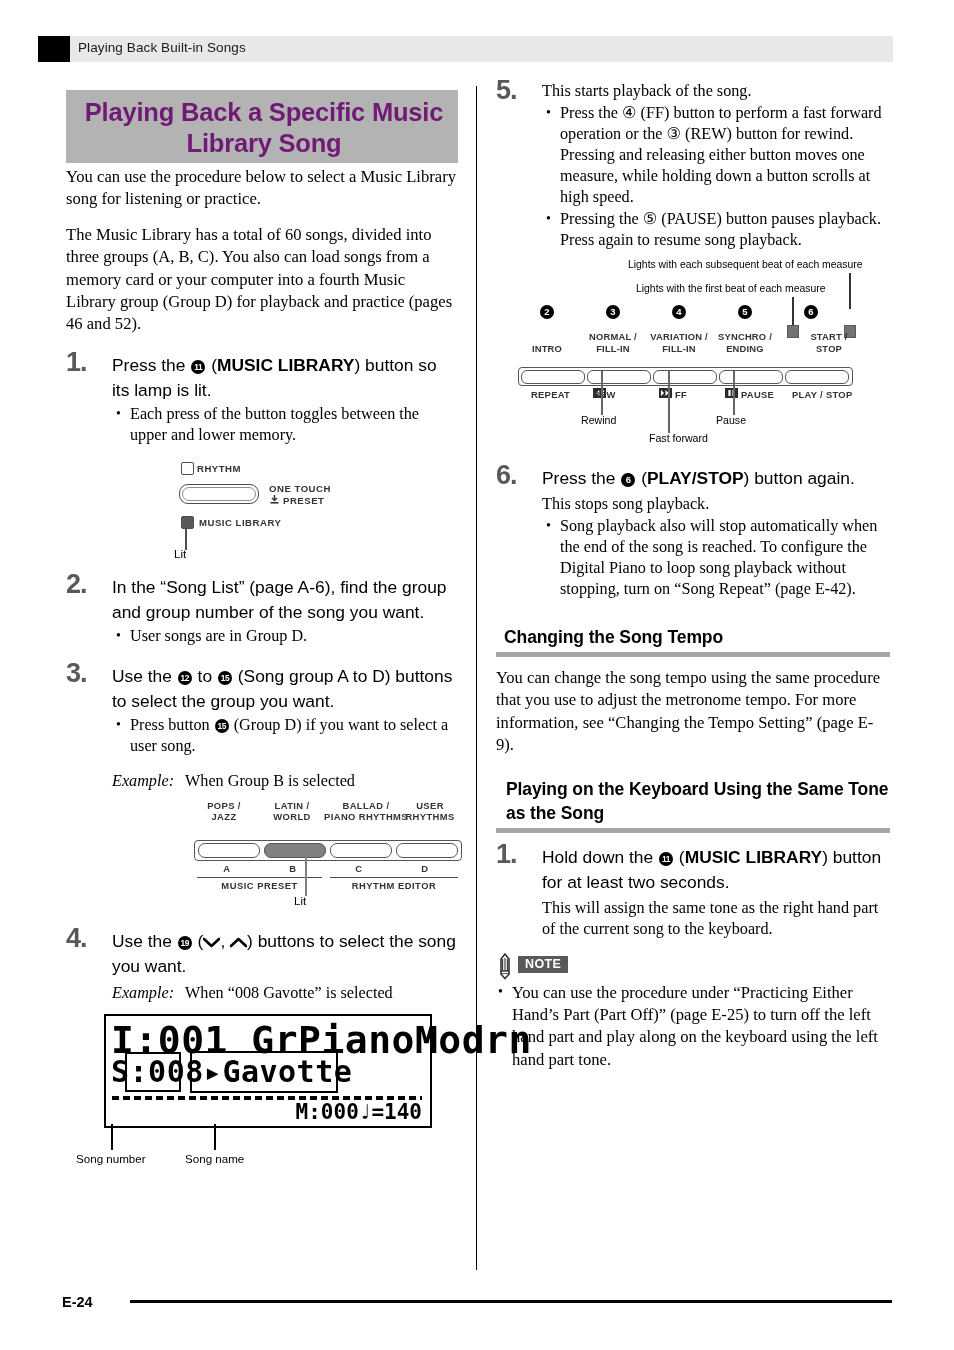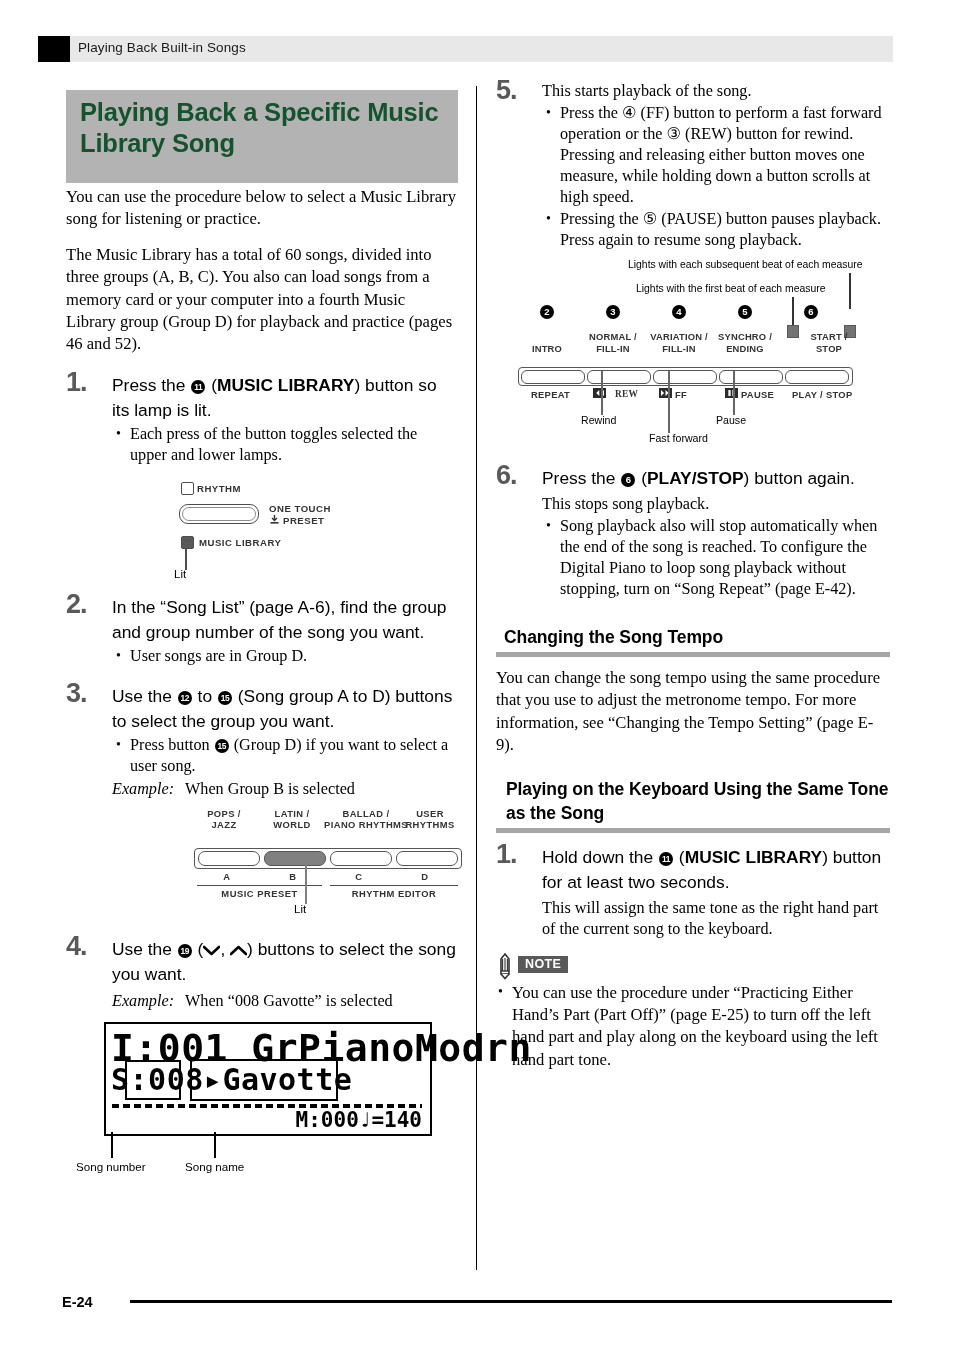--- a/index.html
+++ b/index.html
@@ -17,24 +17,25 @@
   .runhead .txt{position:absolute;left:40px;top:4px;font-family:"Liberation Sans",sans-serif;
     font-size:13.5px;color:#1a1a1a;letter-spacing:.1px;}
 
   
   .colL{position:absolute;left:66px;top:90px;width:392px;}
   .colR{position:absolute;left:496px;top:78px;width:394px;}
   .vrule{position:absolute;left:476px;top:86px;width:1px;height:1184px;background:#000;}
 
   
   h1.bighead{
-    margin:0;background:#b3b3b3;color:#14532d;
+    margin:0;background:#b3b3b3;color:#701a75;
     font-family:"Liberation Sans",sans-serif;font-weight:bold;
-    font-size:25.5px;line-height:31px;padding:7px 10px 24px 14px;
+    font-size:25.5px;line-height:31px;padding:7px 10px 4px 14px;
     letter-spacing:-.2px;
+    text-align:center;
   }
   h2.sub{
     margin:0;font-family:"Liberation Sans",sans-serif;font-weight:bold;
     font-size:17.5px;line-height:23px;padding:0 0 3px 8px;letter-spacing:-.1px;
   }
   .rulegray{height:5px;background:#a6a6a6;margin:0 0 10px 0;}
   h2.sub2{
     margin:0;font-family:"Liberation Sans",sans-serif;font-weight:bold;
     font-size:17.5px;line-height:24px;padding:0 0 3px 10px;letter-spacing:-.1px;
   }
@@ -56,21 +57,21 @@
   .step .head{
     font-family:"Liberation Sans",sans-serif;font-size:17.4px;line-height:25px;
   }
   .step .head b{font-weight:bold;}
   .step .sub{
     margin-top:3px;font-size:16.2px;line-height:21px;font-family:"Liberation Serif",serif;
   }
   ul.bl{margin:1px 0 0 0;padding:0;list-style:none;}
   ul.bl li{position:relative;padding-left:18px;font-size:16.2px;line-height:21px;margin-top:1px;}
   ul.bl li:before{content:"\2022";position:absolute;left:4px;top:-1px;font-size:14px;}
-  .exline{font-size:16.2px;line-height:21px;margin-top:2px;}
+  .exline{font-size:16.2px;line-height:21px;margin-top:14px;}
   .exline i{font-style:italic;}
   .exline .gap{display:inline-block;width:11px;}
 
   
   .cn{
     display:inline-block;width:14px;height:14px;border-radius:50%;
     background:#000;color:#fff;font-family:"Liberation Sans",sans-serif;
     font-size:9.5px;font-weight:bold;line-height:14px;text-align:center;
     vertical-align:1px;margin:0 1px;
   }
@@ -169,21 +170,21 @@
 
     <h1 class="bighead">Playing Back a Specific Music Library Song</h1>
 
     <p class="body first">You can use the procedure below to select a Music Library song for listening or practice.</p>
     <p class="body">The Music Library has a total of 60 songs, divided into three groups (A, B, C). You also can load songs from a memory card or your computer into a fourth Music Library group (Group D) for playback and practice (pages 46 and 52).</p>
 
     <div class="step">
       <div class="num">1.</div>
       <div class="head"><span>Press the </span><span class="cn w2">11</span><span> (</span><b>MUSIC LIBRARY</b><span>) button so its lamp is lit.</span></div>
       <ul class="bl">
-        <li>Each press of the button toggles selected the upper and lower lamps.</li>
+        <li>Each press of the button toggles between the upper and lower memory.</li>
       </ul>
     </div>
 
     <div class="fig1">
       <div class="lmp" style="left:115px;top:4px;"></div>
       <div class="lbl" style="left:131px;top:5px;">RHYTHM</div>
 
       <div class="btn" style="left:113px;top:26px;">
           <i></i>
         </div>
@@ -309,21 +310,21 @@
         <div class="pbtn" style="left:134px;"></div>
         <div class="pbtn" style="left:200px;"></div>
         <div class="pbtn" style="left:266px;"></div>
       </div>
 
       <div class="blbl" style="left:35px;top:130px;">REPEAT</div>
       <svg class="tico" style="left:97px;top:129px;" viewBox="0 0 13 10">
           <rect width="13" height="10" fill="#2b2b2b"></rect>
           <path d="M6.3 2 L6.3 8 L3.2 5 Z M11 2 L11 8 L7.9 5 Z" fill="#fff"></path>
         </svg>
-      <div class="blbl" style="left:119px;top:130px;font-family:Liberation Serif, serif;">REW</div>
+      <div class="blbl" style="left:97px;top:130px;">REW</div>
       <svg class="tico" style="left:163px;top:129px;" viewBox="0 0 13 10">
           <rect width="13" height="10" fill="#2b2b2b"></rect>
           <path d="M2 2 L5.1 5 L2 8 Z M6.5 2 L9.6 5 L6.5 8 Z" fill="#fff"></path>
         </svg>
       <div class="blbl" style="left:179px;top:130px;">FF</div>
       <svg class="tico" style="left:229px;top:129px;" viewBox="0 0 13 10">
           <rect width="13" height="10" fill="#2b2b2b"></rect>
           <rect x="3.4" y="2" width="2.2" height="6" fill="#fff"></rect>
           <rect x="7.4" y="2" width="2.2" height="6" fill="#fff"></rect>
         </svg>

